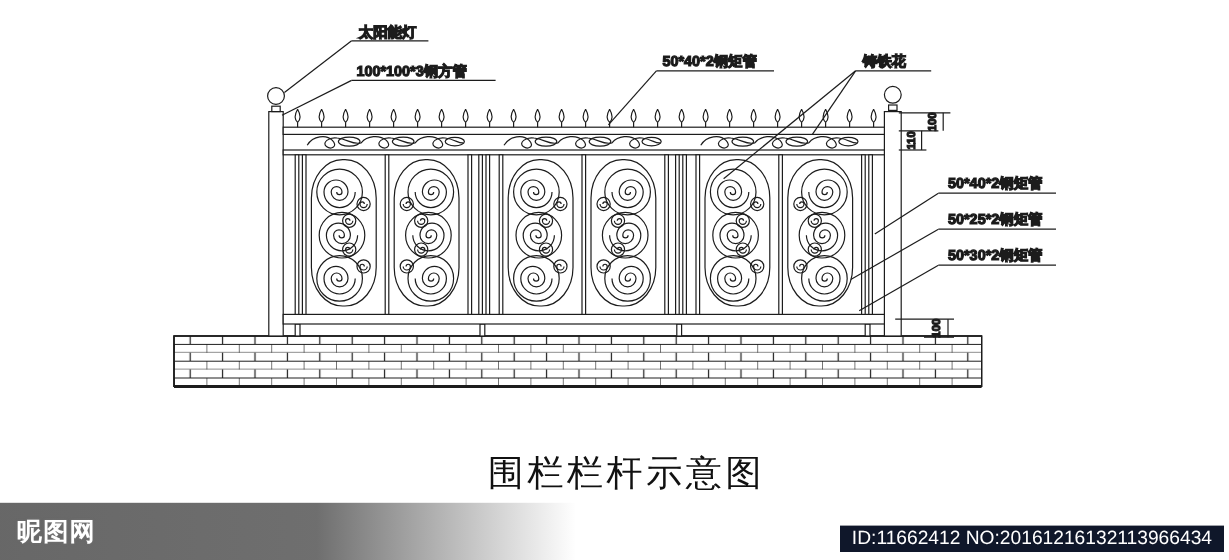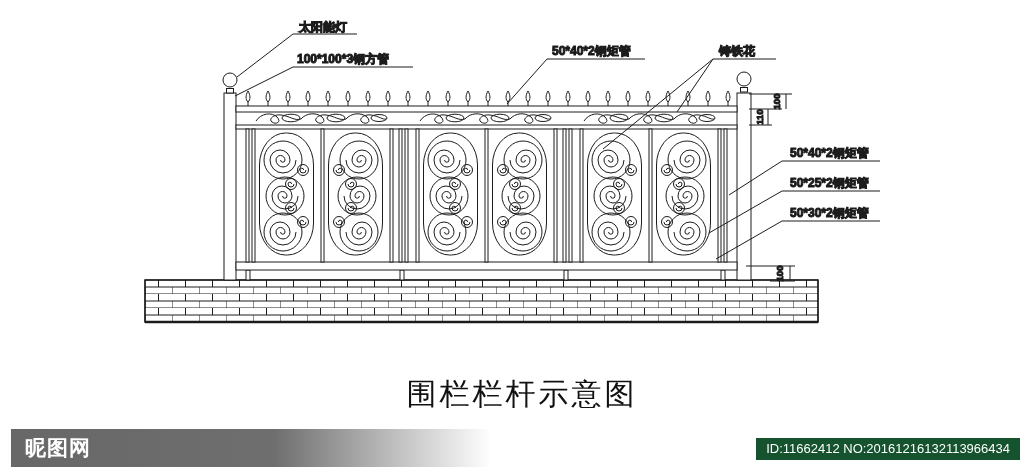--- a/index.html
+++ b/index.html
@@ -2,29 +2,29 @@
 <html><head>
 <meta charset="utf-8">
 <style>
   html,body{margin:0;padding:0;background:#fff;}
   .stage{position:relative;width:1024px;height:467px;background:#fff;overflow:hidden;
          font-family:"Liberation Sans","DejaVu Sans",sans-serif;}
   svg{display:block;}
   .lbl{font-family:"Liberation Sans","DejaVu Sans",sans-serif;font-size:12px;font-weight:600;fill:#161616;}
   .dim{font-family:"Liberation Sans","DejaVu Sans",sans-serif;font-size:9.5px;font-weight:600;fill:#161616;}
   .title-txt{font-family:"Liberation Serif","DejaVu Serif",serif;font-size:30px;fill:#111;letter-spacing:3px;}
-  .wm-left{position:absolute;left:0;bottom:0;width:480px;height:38px;
+  .wm-left{position:absolute;left:0;bottom:0;width:480px;height:48px;
            background:linear-gradient(90deg,rgba(70,70,70,.82) 0%,rgba(70,70,70,.78) 55%,rgba(70,70,70,0) 100%);
-           display:flex;align-items:center;padding-left:14px;box-sizing:border-box;margin-left:11px;}
+           display:flex;align-items:center;padding-left:14px;box-sizing:border-box;}
   .wm-left .site{color:#fff;font-weight:700;font-size:21px;letter-spacing:1px;
                  text-shadow:0 0 2px rgba(120,120,120,.8);}
   .wm-left .url{color:#fdfdfd;font-weight:700;font-size:19px;margin-left:8px;
                 text-shadow:0 0 2px rgba(120,120,120,.8);}
-  .wm-badge{position:absolute;right:4px;bottom:7px;background:#14532d;color:#fff;
-            font-size:13px;line-height:22px;height:22px;padding:0 10px;white-space:nowrap;}
+  .wm-badge{position:absolute;right:4px;bottom:7px;background:#0f172a;color:#fff;
+            font-size:16px;line-height:22px;height:22px;padding:0 10px;white-space:nowrap;}
 </style>
 </head>
 <body>
 
 <div class="stage">
 
 <svg width="1024" height="430" viewBox="0 0 1024 430">
   <defs>
     <g id="spike">
       <path d="M0,0 C2.6,4.5 2.6,8.5 0,11 C-2.6,8.5 -2.6,4.5 0,0" fill="none"></path>

